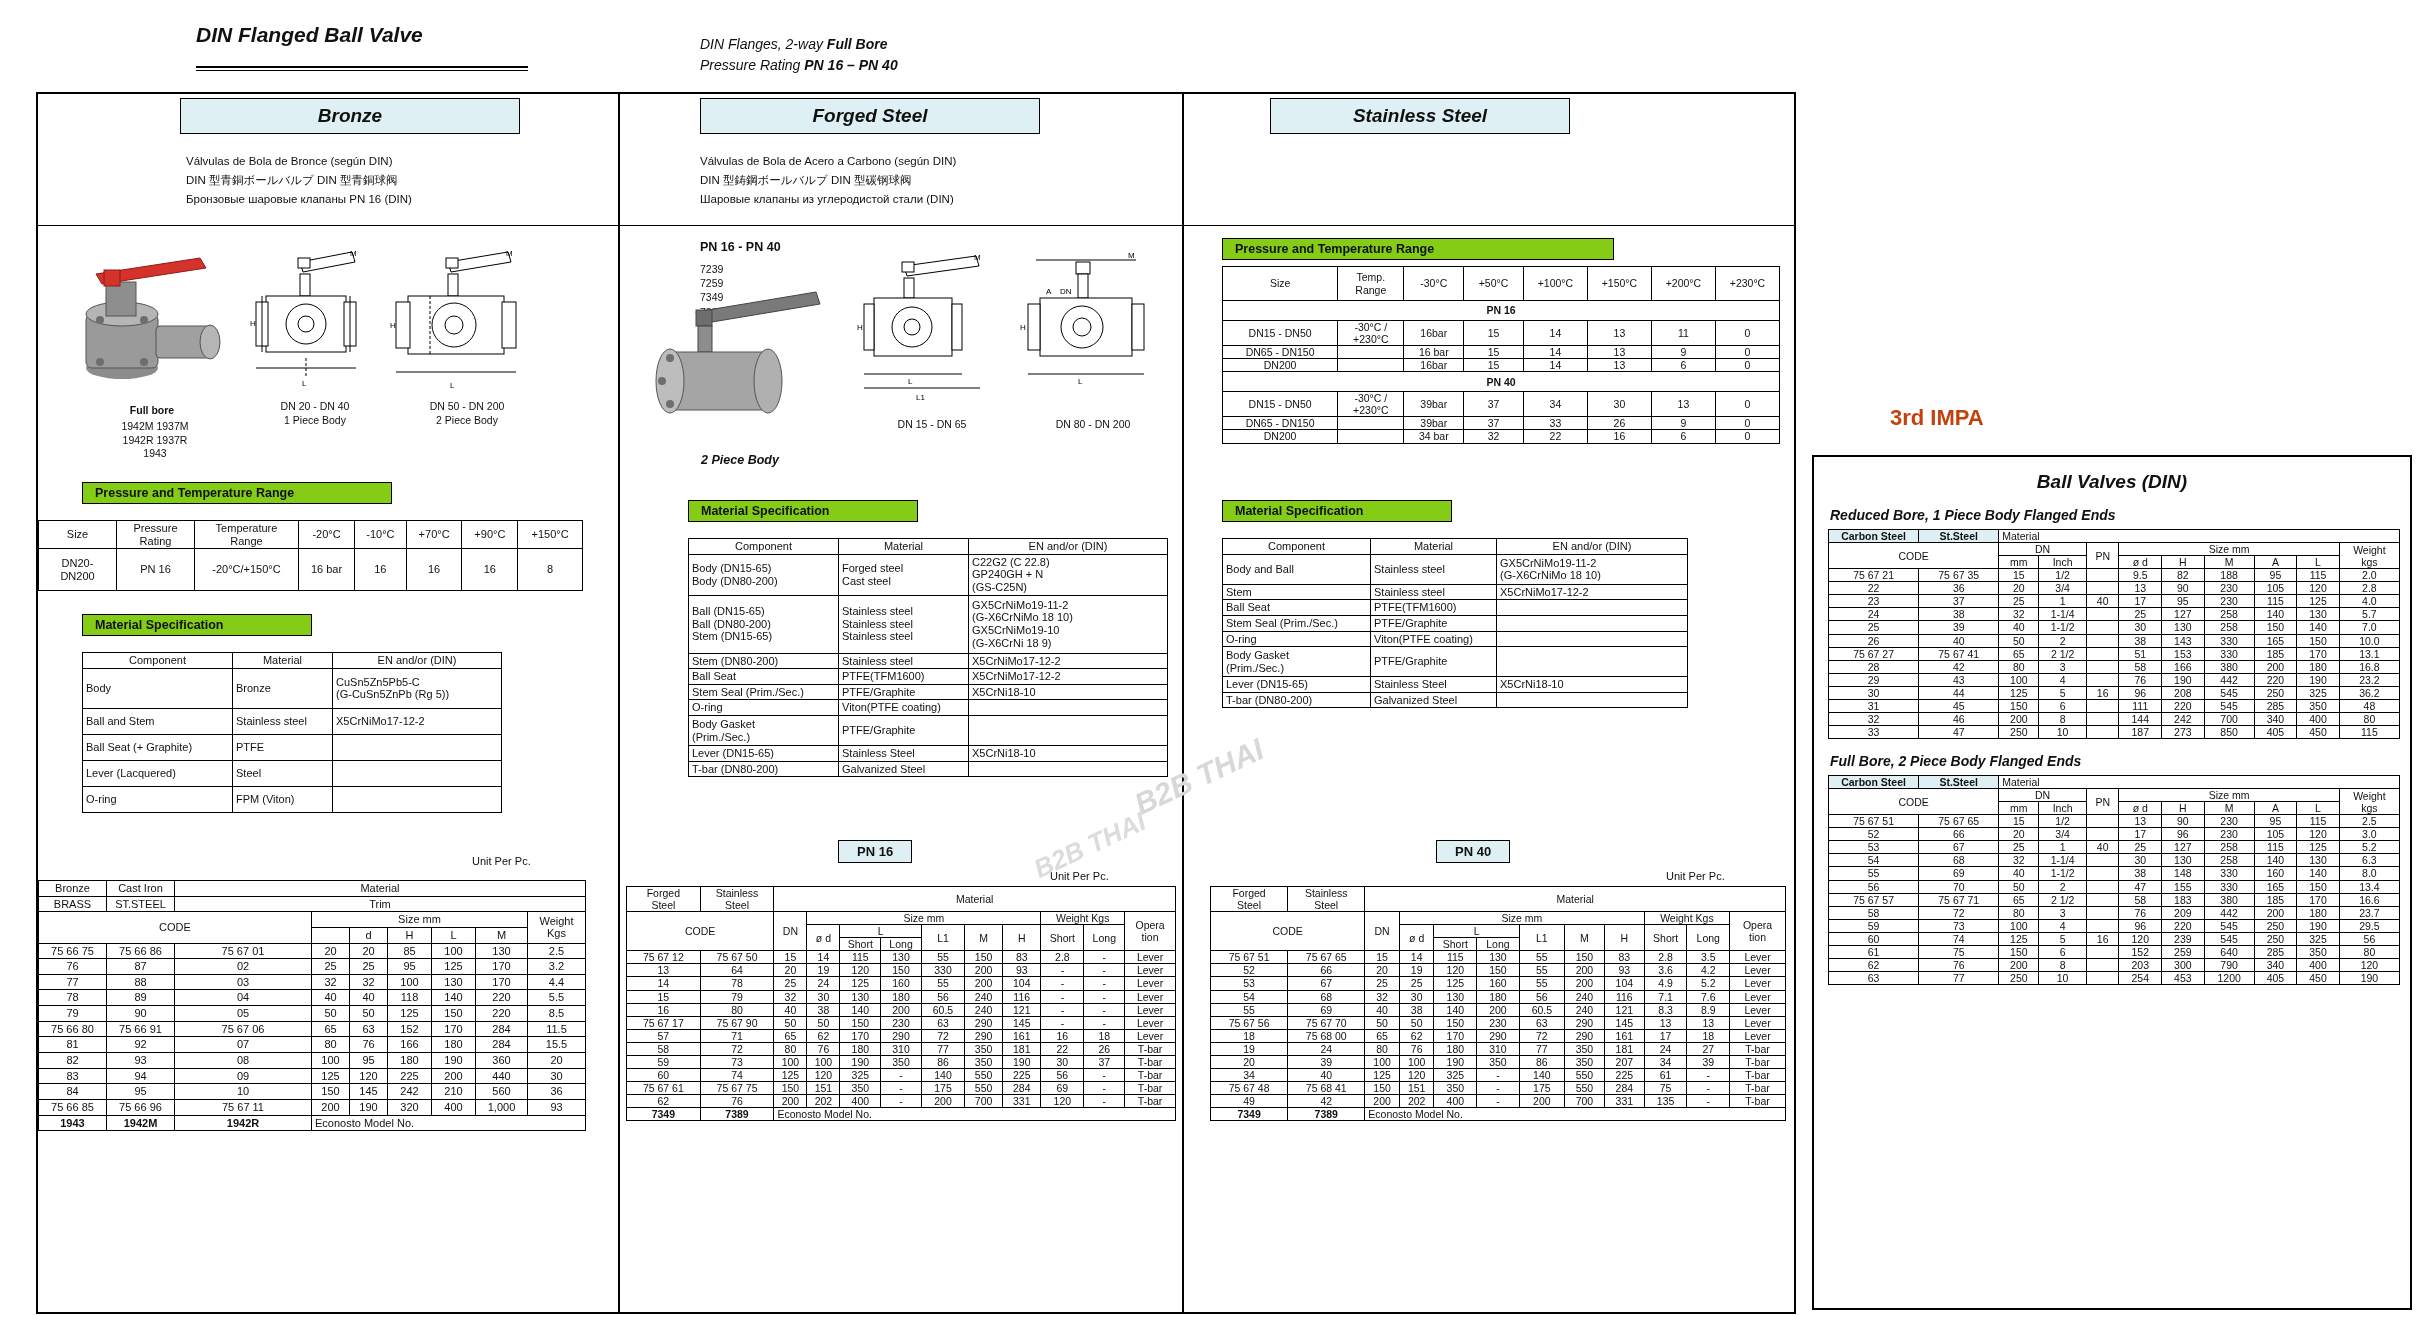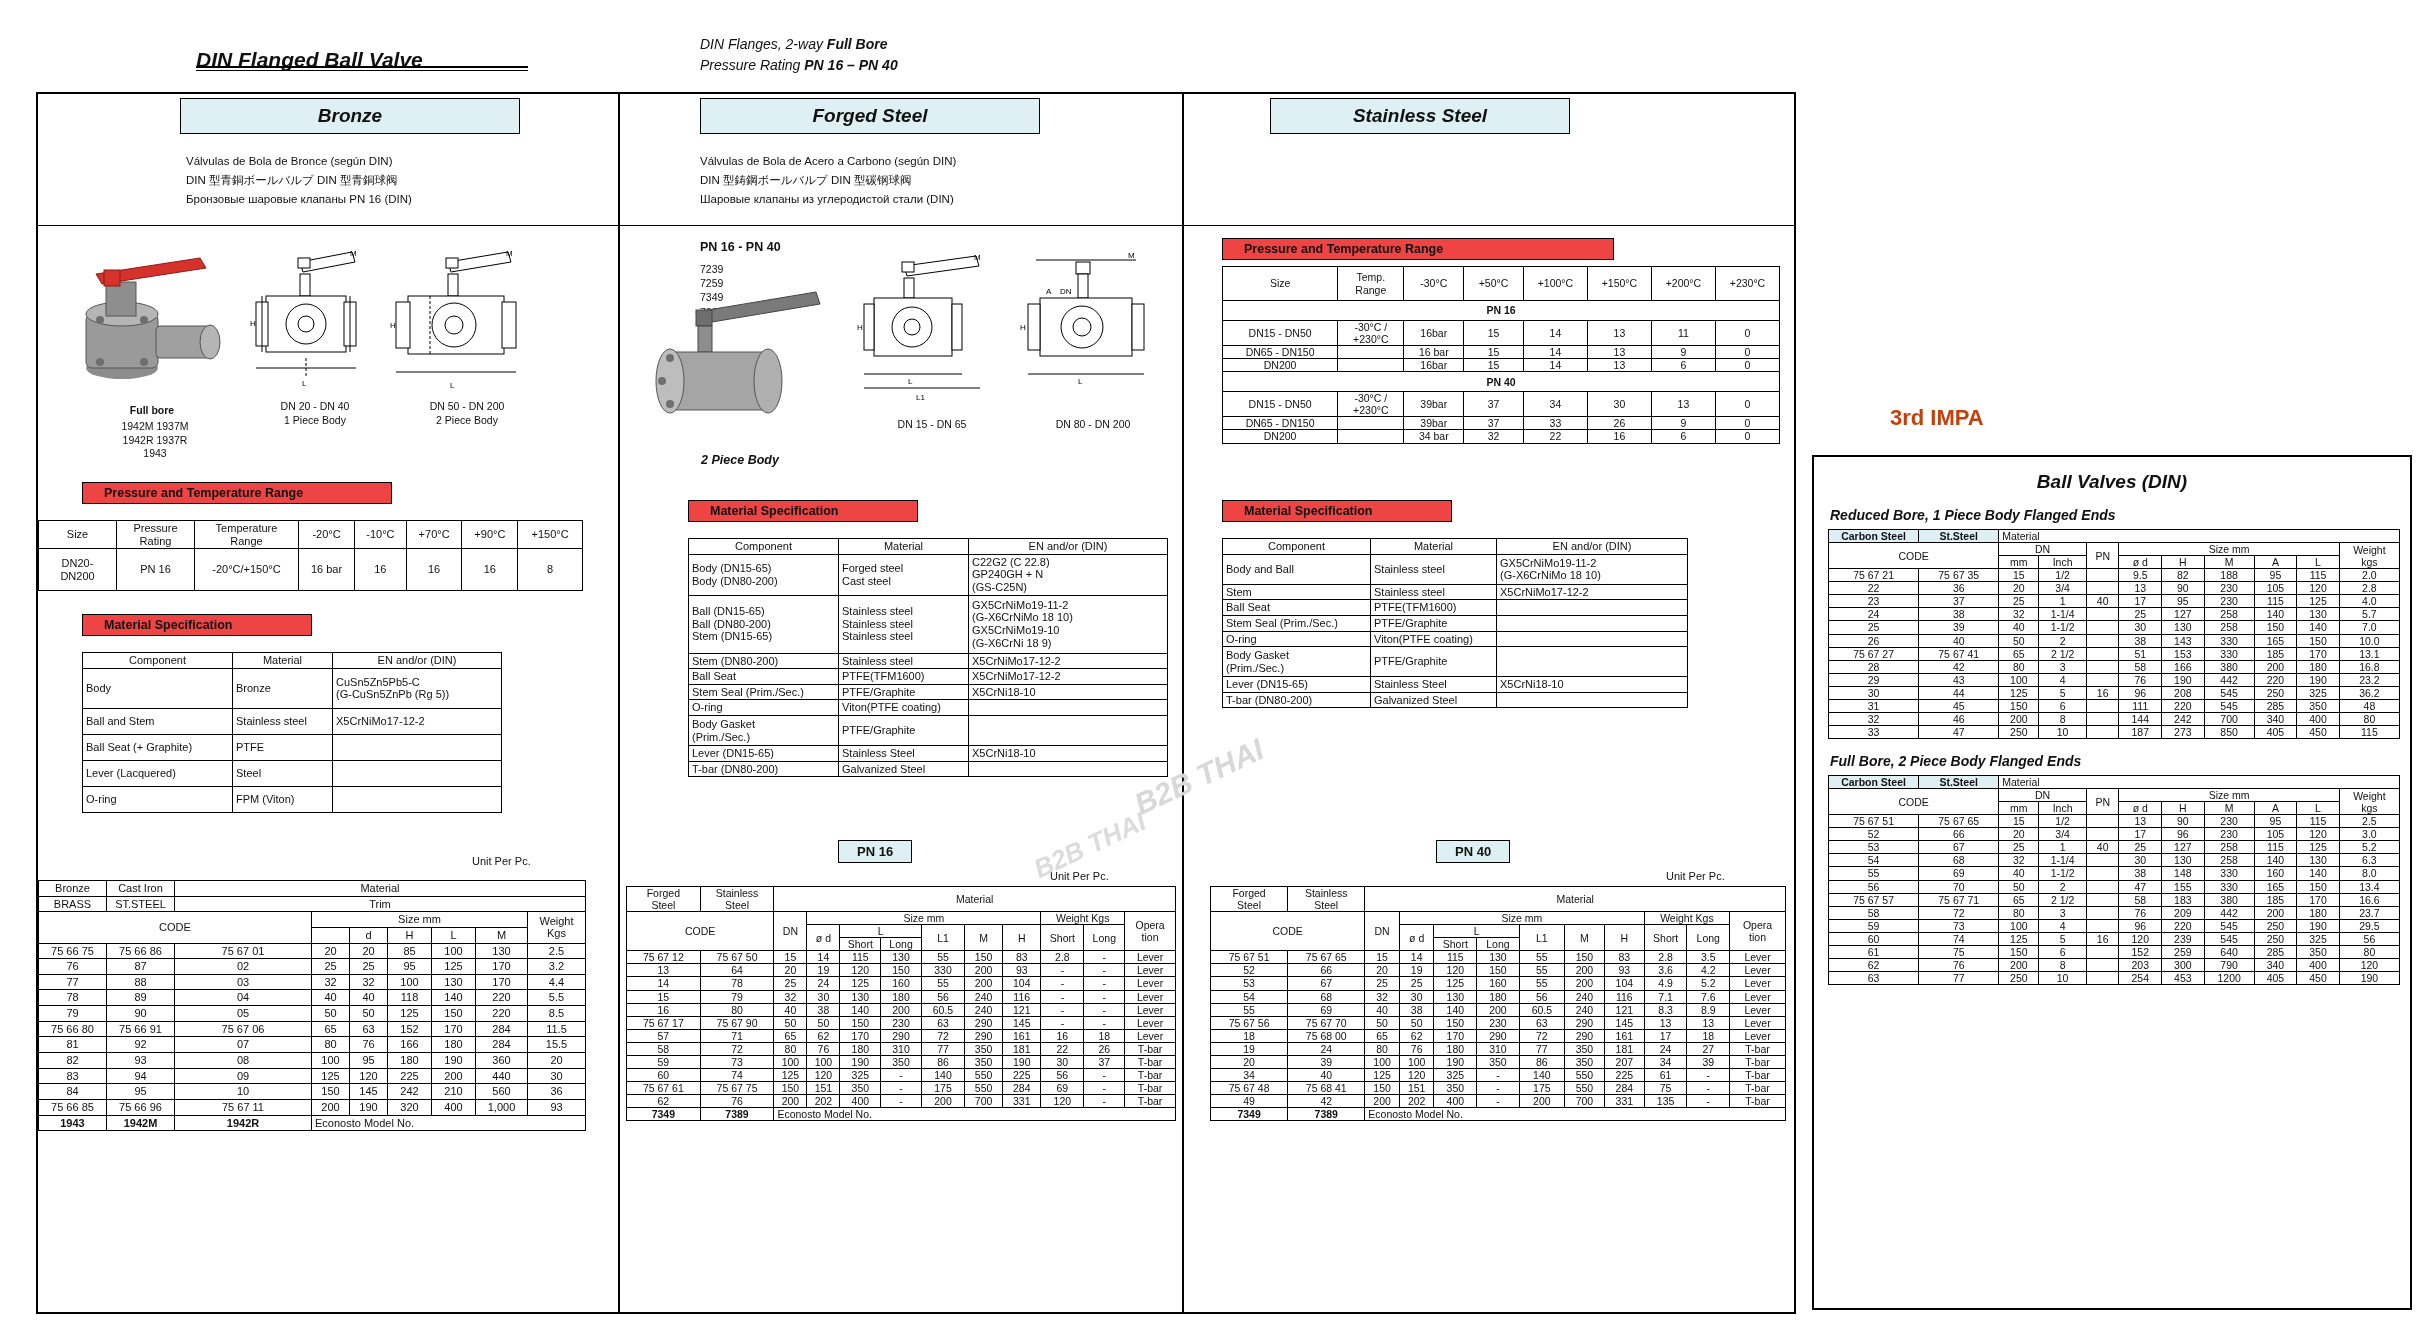--- a/index.html
+++ b/index.html
@@ -15,21 +15,21 @@
   .page { position:absolute; inset:0; }
   
   .it { font-style: italic; }
   .bold { font-weight: bold; }
   .ctr { text-align:center; }
   .tbl { border-collapse: collapse; }
   .tbl td, .tbl th { border:1px solid #000; padding:1px 3px; font-size:11px; line-height:1.15; }
   .hdrbox { background:#dff0f4; }
   
   #main-title {
-    position:absolute; left:196px; top:48px; width:330px;
+    position:absolute; left:196px; top:23px; width:330px;
     font-size:21px; font-weight:bold; font-style:italic;
   }
   #main-title-rule { position:absolute; left:196px; top:66px; width:332px; height:2px; background:#000; }
   #title-underline2 { position:absolute; left:196px; top:70px; width:332px; height:1px; background:#000; }
   #subtitle-block { position:absolute; left:700px; top:34px; font-size:14px; line-height:1.5; }
   
   #frame-top { position:absolute; left:36px; top:92px; width:1760px; height:2px; background:#000; }
   #frame-left { position:absolute; left:36px; top:92px; width:2px; height:1222px; background:#000; }
   #frame-right { position:absolute; left:1794px; top:92px; width:2px; height:1222px; background:#000; }
   #frame-bottom { position:absolute; left:36px; top:1312px; width:1760px; height:2px; background:#000; }
@@ -37,22 +37,22 @@
   .hsep { position:absolute; height:1px; background:#000; }
   
   .colhead {
     position:absolute; height:36px; background:#dff0f4;
     border:1px solid #000; display:flex; align-items:center; justify-content:center;
     font-style:italic; font-weight:bold; font-size:19px;
   }
   .desc { position:absolute; font-size:11.5px; line-height:1.65; }
   
   .seclabel {
-    position:absolute; background:#ef4444; border:1px solid #000;
-    font-weight:bold; font-size:12.5px; padding:3px 21px;
+    position:absolute; background:#84cc16; border:1px solid #000;
+    font-weight:bold; font-size:12.5px; padding:3px 12px;
   }
   .pnlabel {
     position:absolute; background:#dff0f4; border:1px solid #000;
     font-weight:bold; font-size:13px; padding:3px 18px; text-align:center;
   }
   .unitper { position:absolute; font-size:11px; }
   
   .artbox { position:absolute; }
   .cap { position:absolute; font-size:10.5px; line-height:1.3; text-align:center; }
   

